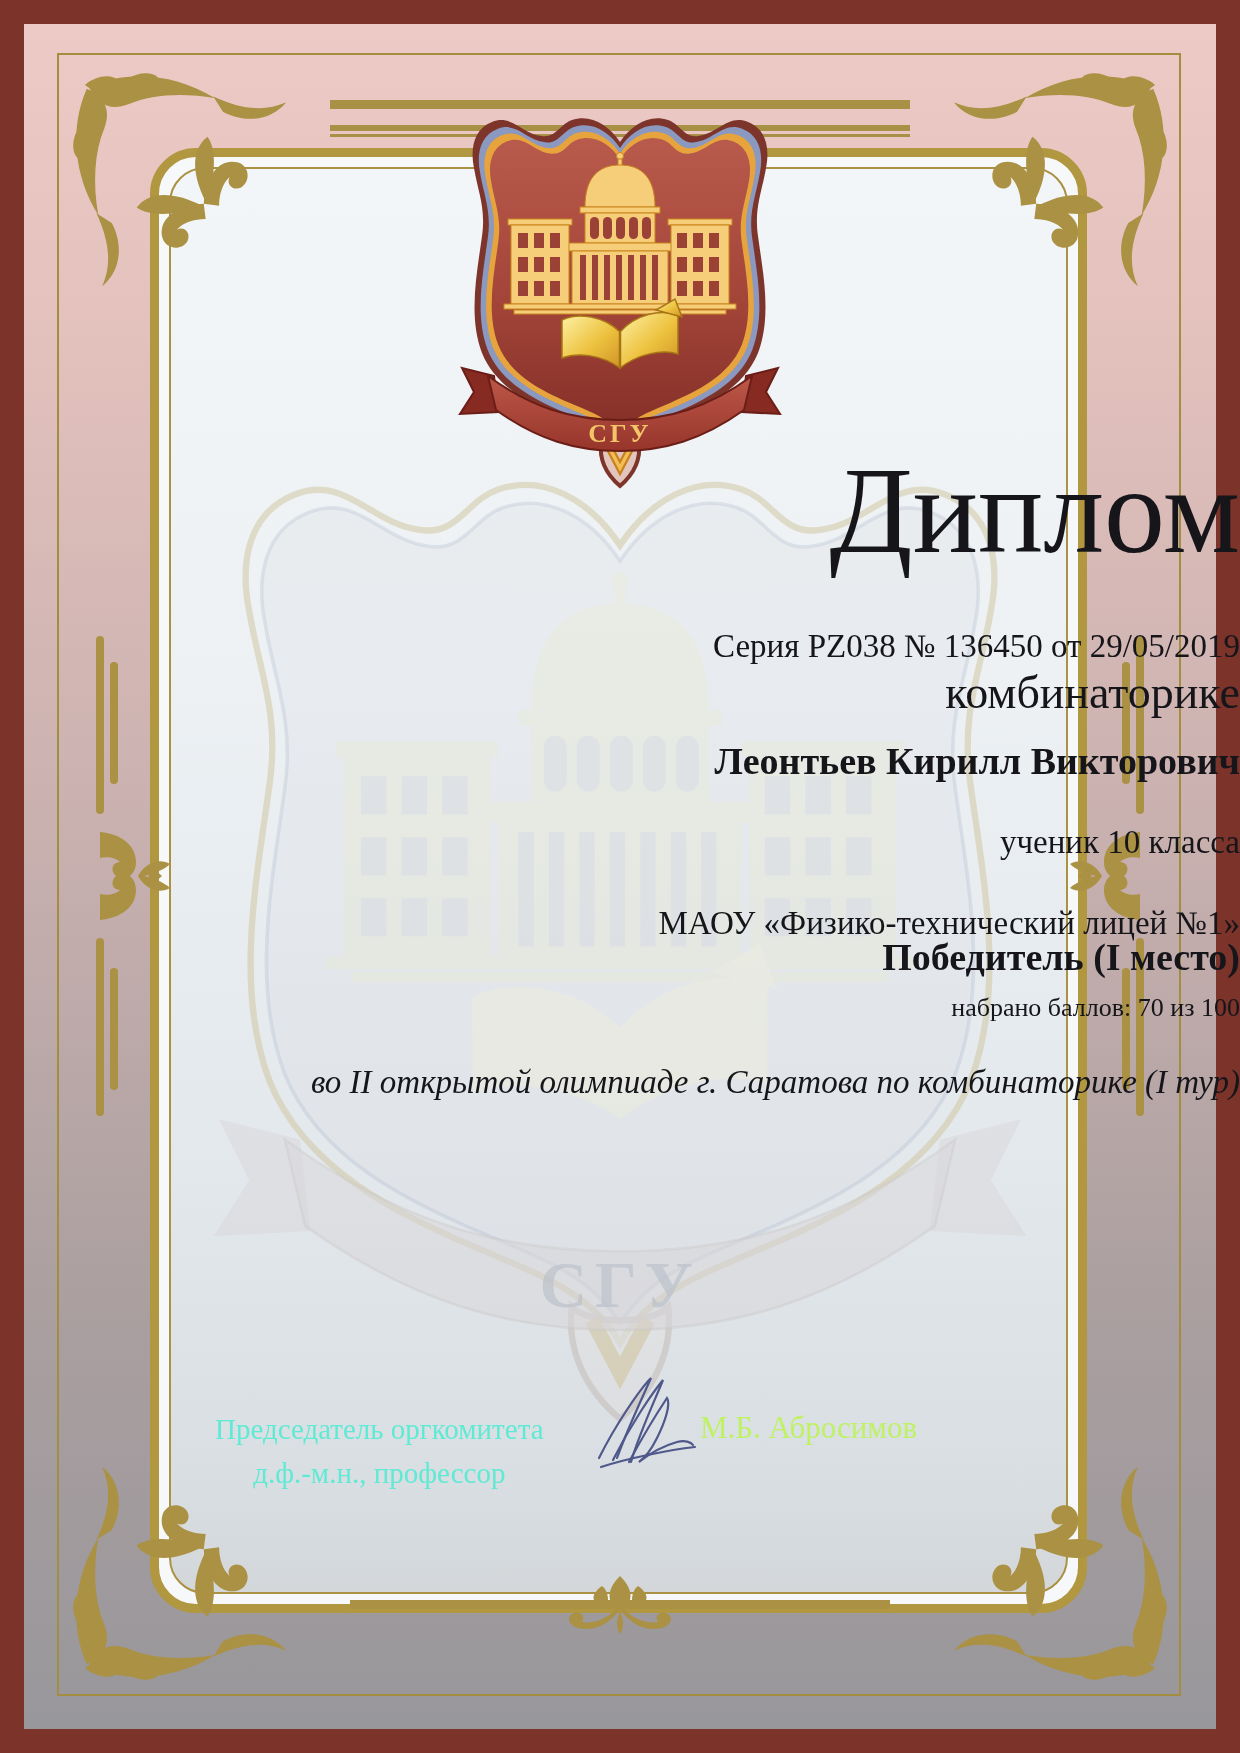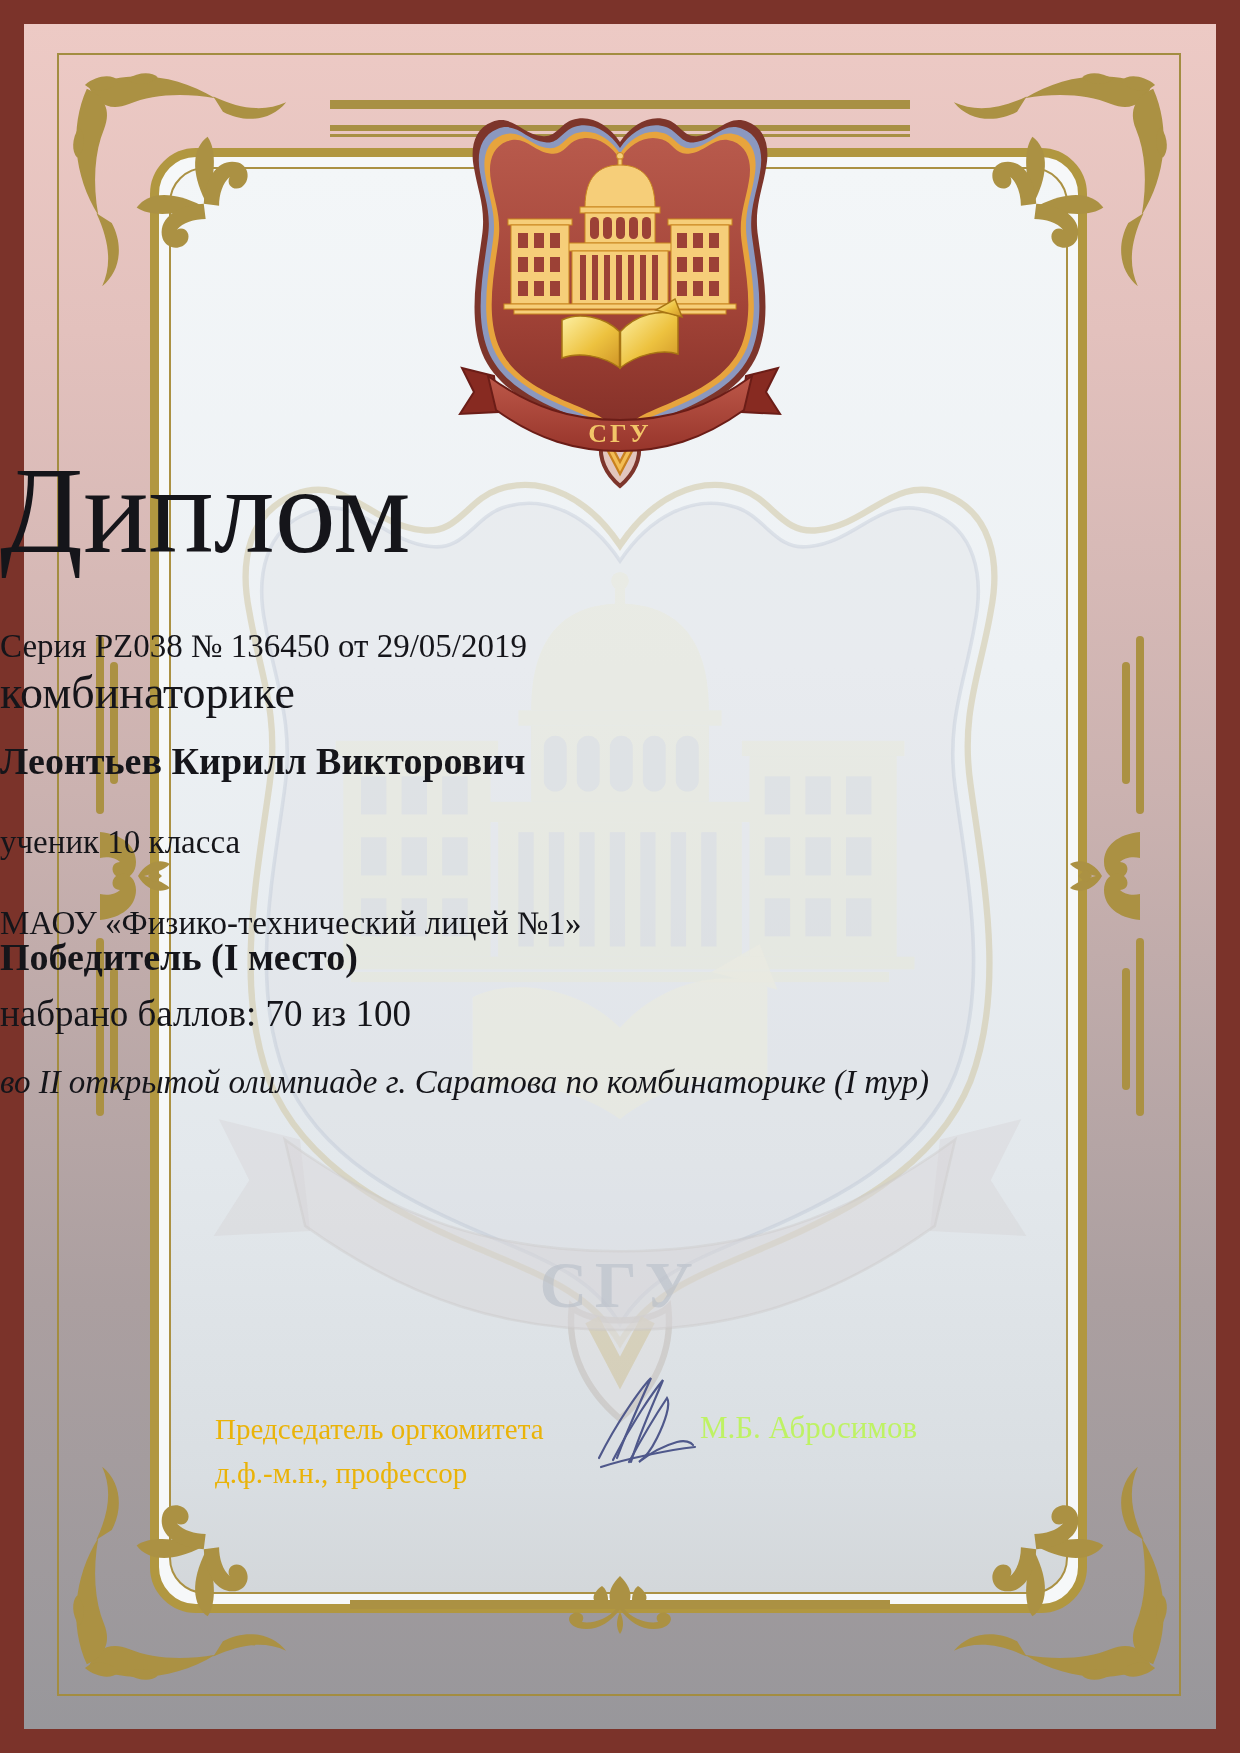--- a/index.html
+++ b/index.html
@@ -27,31 +27,31 @@
   .c-bl{left:60px;top:1463px;transform:scaleY(-1);}
   .c-br{left:950px;top:1463px;transform:scale(-1,-1);}
   .stripe{position:absolute;left:330px;width:580px;background:#a89044;z-index:4;}
   .s1{top:100px;height:9px;} .s2{top:125px;height:6px;} .s3{top:134px;height:3px;}
   .edge-orn{position:absolute;top:636px;width:84px;height:480px;z-index:5;}
   .e-l{left:92px;} .e-r{left:1064px;transform:scaleX(-1);}
   .bottom-orn{position:absolute;left:350px;top:1576px;width:540px;height:64px;z-index:6;}
   
   .emblem{position:absolute;left:450px;top:58px;width:340px;height:432px;z-index:8;}
   
-  .t{position:absolute;left:0;width:1240px;text-align:left;color:#15151a;z-index:9;line-height:1;}
+  .t{position:absolute;left:0;width:1240px;text-align:right;color:#15151a;z-index:9;line-height:1;}
   .title{top:450px;font-size:122px;}
   .series{top:630px;font-size:33px;}
   .awarded{top:670px;font-size:46px;}
   .name{top:742px;font-size:38px;font-weight:bold;}
   .line1{top:826px;font-size:33px;}
   .line2{top:871px;font-size:33px;margin-top:36px;}
   .result{top:938px;font-size:38px;font-weight:bold;}
-  .score{top:995px;font-size:37px;}
+  .score{top:995px;font-size:26px;}
   .event{top:1066px;font-size:33px;font-style:italic;}
-  .role{position:absolute;left:215px;top:1408px;font-size:29px;line-height:1.5;color:#eab308;z-index:9;text-align:left;}
+  .role{position:absolute;left:215px;top:1408px;font-size:29px;line-height:1.5;color:#5eead4;z-index:9;text-align:center;}
   .signer{position:absolute;left:700px;top:1410px;font-size:31px;color:#bef264;z-index:9;}
   .sig{position:absolute;left:585px;top:1372px;width:112px;height:104px;z-index:9;}
   .sig path{stroke:#4f588b;stroke-width:2.2;fill:none;stroke-linecap:round;}
 </style>
 </head>
 <body>
 
 <svg width="0" height="0" style="position:absolute" aria-hidden="true">
   <defs>
     <path id="sh" d="M170,84 C158,66 140,56 122,62 C110,66 106,80 92,78 C72,76 62,56 42,64

